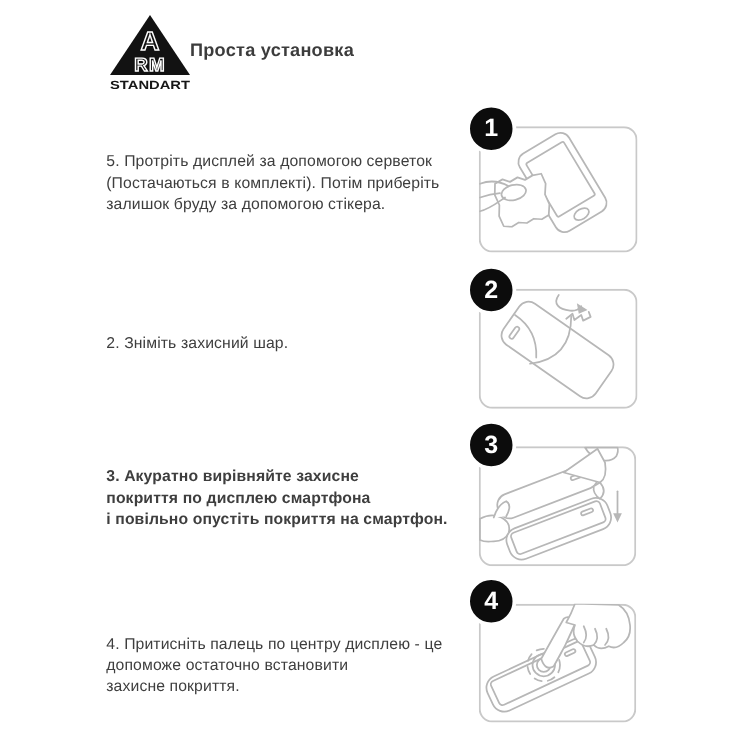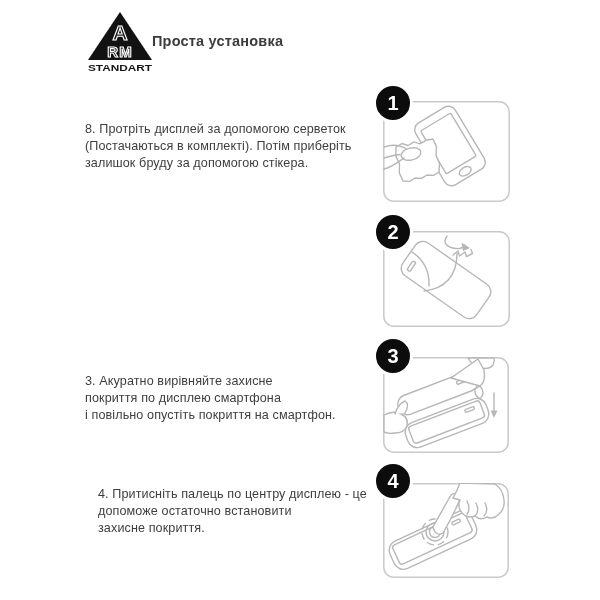--- a/index.html
+++ b/index.html
@@ -18,21 +18,21 @@
     font-size:12.6px; line-height:17px; color:#3e3e3e;
     white-space:pre-line; letter-spacing:0.1px;
   }
   .illus { position:absolute; left:383px; }
   .badge {
     position:absolute; left:373px; width:34px; height:34px;
     background:#0c0c0c; border:3px solid #fff; border-radius:50%;
     display:flex; align-items:center; justify-content:center;
     color:#fff; font-size:20px; font-weight:bold; z-index:2;
   }
-  #t1 { top:121px; } #t2 { top:266px; } #t3 { top:373px; } #t4 { top:486px;margin-left:13px; }
+  #t1 { top:121px; } #t2 { top:266px; } #t3 { top:373px;font-weight:bold; } #t4 { top:507px; }
   #i1 { top:101px; } #i2 { top:231px; } #i3 { top:357px; } #i4 { top:483px; }
   #b1 { top:83px; }  #b2 { top:212px; } #b3 { top:336px; } #b4 { top:461px; }
   .line { stroke:#b7b7b7; stroke-width:1.4; fill:none; stroke-linecap:round; stroke-linejoin:round; }
   .fillw { fill:#ffffff; }
   .frame-rect { stroke:#c9c9c9; stroke-width:1.5; fill:none; }
   .arrowhead { fill:#b7b7b7; stroke:none; }
 </style>
 </head>
 <body>
 
@@ -40,23 +40,24 @@
 
   <svg class="logo-svg" width="66" height="64" viewBox="0 0 66 64">
     <path d="M33,1 L65,49 L1,49 Z" fill="#121212"></path>
     <text x="33" y="29" text-anchor="middle" font-size="21" font-weight="bold" fill="none" stroke="#ffffff" stroke-width="1.1">A</text>
     <text x="33" y="46" text-anchor="middle" font-size="15" font-weight="bold" letter-spacing="1" fill="none" stroke="#ffffff" stroke-width="1.1">RM</text>
     <text x="33" y="60" text-anchor="middle" font-size="9.5" font-weight="bold" fill="#161616" textLength="64" lengthAdjust="spacingAndGlyphs">STANDART</text>
   </svg>
 
   <div class="page-title">Проста установка</div>
 
-  <p class="step-text" id="t1">8. Протріть дисплей за допомогою серветок
+  <p class="step-text" id="t1">5. Протріть дисплей за допомогою серветок
 (Постачаються в комплекті). Потім приберіть
 залишок бруду за допомогою стікера.</p>
+  <p class="step-text" id="t2">2. Зніміть захисний шар.</p>
   <p class="step-text" id="t3">3. Акуратно вирівняйте захисне
 покриття по дисплею смартфона
 і повільно опустіть покриття на смартфон.</p>
   <p class="step-text" id="t4">4. Притисніть палець по центру дисплею - це
 допоможе остаточно встановити
 захисне покриття.</p>
 
   <svg class="illus" id="i1" width="127" height="101" viewBox="0 0 127 101">
     <rect class="frame-rect" x="0.8" y="0.8" width="125.4" height="99.4" rx="10"></rect>
     <g class="line" transform="translate(67,45) rotate(-31)">

